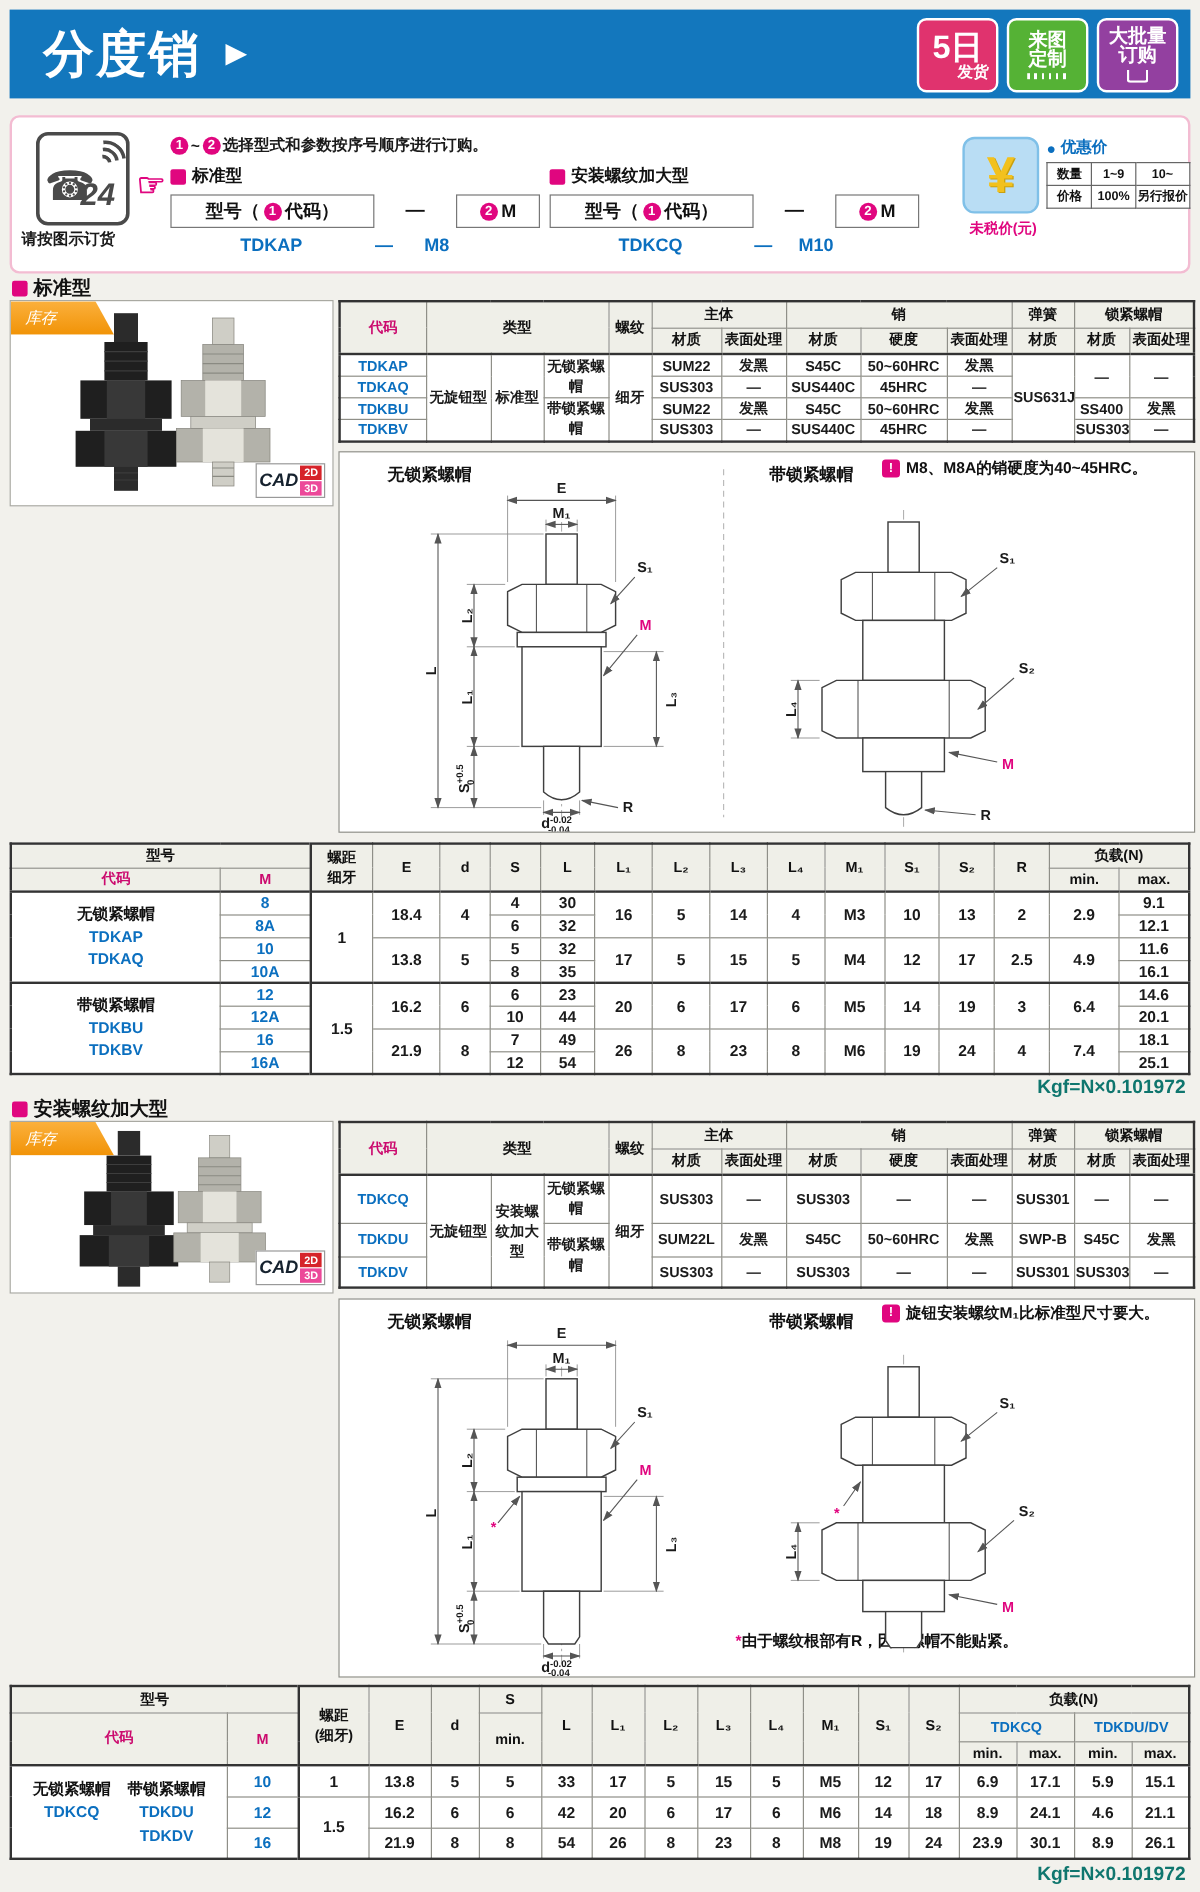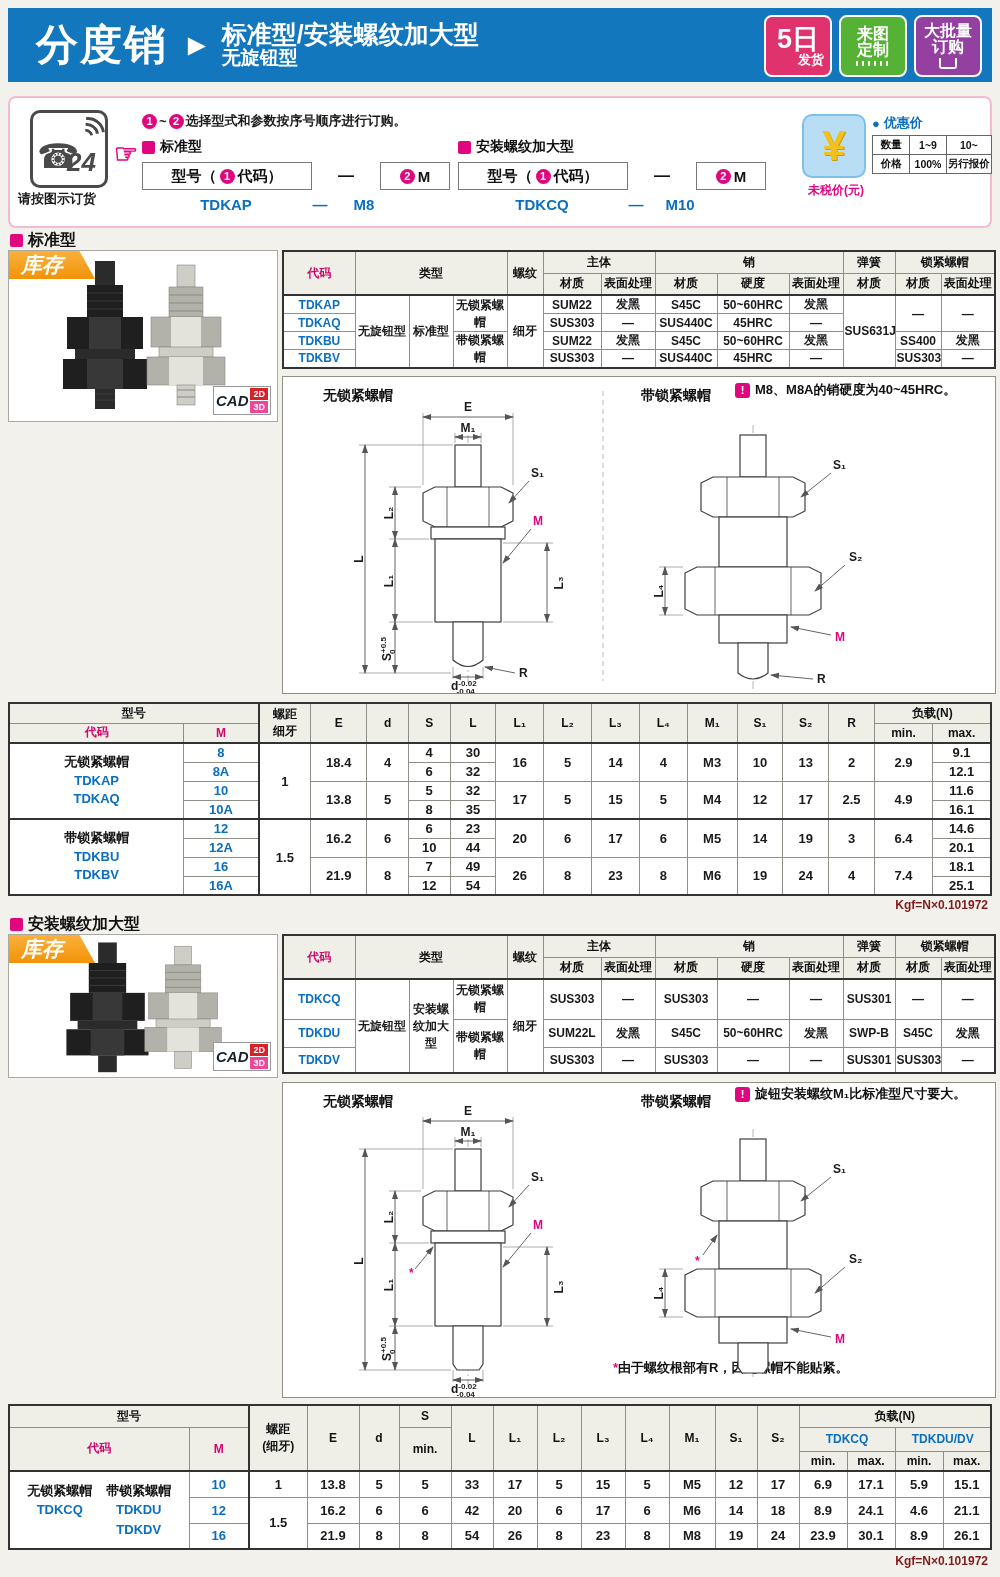--- a/index.html
+++ b/index.html
@@ -54,21 +54,21 @@
   .untaxed{left:778px;top:84px;width:96px;text-align:center;font-size:12px;font-weight:bold;color:#e0067f;}
   .price-blk{left:862px;top:16px;width:120px;}
   .price-head{display:flex;align-items:center;gap:4px;color:#0b6fbf;font-size:13px;font-weight:bold;margin-bottom:3px;}
   .dot{color:#0b6fbf;font-size:13px;}
   .ptab{border-collapse:collapse;padding-left:40px;}
   .ptab td{border:1px solid #666;font-size:10.5px;font-weight:bold;text-align:center;padding:2px 1px;color:#111;background:#fff;}
   
   .sec-h{display:flex;align-items:center;font-size:16px;font-weight:bold;color:#111;}
   
   .pbox{background:#fff;border:1px solid #a9a9a2;}
-  .stock{left:0;top:0;width:86px;height:28px;background:linear-gradient(#fbb03c,#f19307);clip-path:polygon(0 0,82% 0,100% 100%,0 100%);color:#fff;font-size:21px;font-weight:bold;font-style:italic;display:flex;align-items:center;padding-left:12px;box-sizing:border-box;}
+  .stock{left:0;top:0;width:86px;height:28px;background:linear-gradient(#fbb03c,#f19307);clip-path:polygon(0 0,82% 0,100% 100%,0 100%);color:#fff;font-size:13px;font-weight:normal;font-style:italic;display:flex;align-items:center;padding-left:12px;box-sizing:border-box;}
   .cadb{right:6px;bottom:6px;display:flex;align-items:center;background:#fff;border:1px solid #999;padding:1px 2px;gap:2px;}
   .cad-txt{font-size:15px;font-weight:bold;font-style:italic;color:#16222e;}
   .cad-col{display:flex;flex-direction:column;gap:1px;}
   .cad2{background:#d6232a;color:#fff;font-size:9px;font-weight:bold;padding:0 3px;line-height:12px;}
   .cad3{background:#ec4899;color:#fff;font-size:9px;font-weight:bold;padding:0 3px;line-height:12px;}
   
   table{border-collapse:collapse;table-layout:fixed;background:#fff;}
   .spec,.dim{border:2px solid #333;}
   .spec th,.spec td,.dim th,.dim td{border:1px solid #8f8f88;text-align:center;padding:0 1px;overflow:hidden;}
   .spec th,.dim th{background:#efefe8;font-size:12px;font-weight:bold;color:#111;}
@@ -82,21 +82,21 @@
   .blue{color:#0b6fbf !important;}
   .hb{border-bottom:2px solid #333 !important;}
   .bl{border-left:2px solid #333 !important;}
   tr.sep>th,tr.sep>td{border-top:2px solid #333 !important;}
   .gcell{line-height:1.45;font-size:13px;}
   .gcell .gl{color:#111;}
   .gcell .gc{color:#0b6fbf;}
   .codes2{display:flex;justify-content:center;gap:14px;line-height:1.5;font-size:13px;}
   .codes2 .cl2{color:#111;}
   .codes2 .cc2{color:#0b6fbf;}
-  .kgf{font-size:12px;font-weight:bold;color:#7f1d1d;}
+  .kgf{font-size:16px;font-weight:bold;color:#0f766e;}
   
   .panel{background:#fff;border:1px solid #8f8f88;}
   .dw-cap{font-size:14px;font-weight:bold;color:#111;}
   .note{display:flex;align-items:center;gap:5px;font-size:13px;font-weight:bold;color:#111;}
   .nico{display:inline-flex;width:15px;height:15px;border-radius:3px;background:#e0067f;color:#fff;font-weight:bold;font-size:11px;align-items:center;justify-content:center;flex:0 0 15px;}
   .starnote{font-size:13px;font-weight:bold;color:#111;}
   .star{color:#e0067f;font-weight:bold;}
   
   .part{fill:#fff;stroke:#3f3f3f;stroke-width:1.2;}
   .facet{stroke:#3f3f3f;stroke-width:0.8;fill:none;}
@@ -112,24 +112,20 @@
   .st1{fill:#b3b2aa;stroke:#87867e;stroke-width:0.6;} .st2{fill:#cfcec6;stroke:#87867e;stroke-width:0.6;} .st3{fill:#e4e3db;}
 </style>
 </head>
 <body>
 
 <div class="page">
 
   <div class="abs hdr">
     <div class="hdr-title">分度销</div>
     <div class="hdr-arrow">►</div>
-    <div class="hdr-subs">
-      <span class="hdr-sub1">标准型/安装螺纹加大型</span>
-      <span class="hdr-sub2">无旋钮型</span>
-    </div>
     <div class="badges">
       <div class="badge b1">
         <span class="b1-big">5日</span>
         <span class="b1-small">发货</span>
       </div>
       <div class="badge b2">
         <span class="b-l">来图</span>
         <span class="b-l">定制</span>
         <span class="ruler-ic"></span>
       </div>

